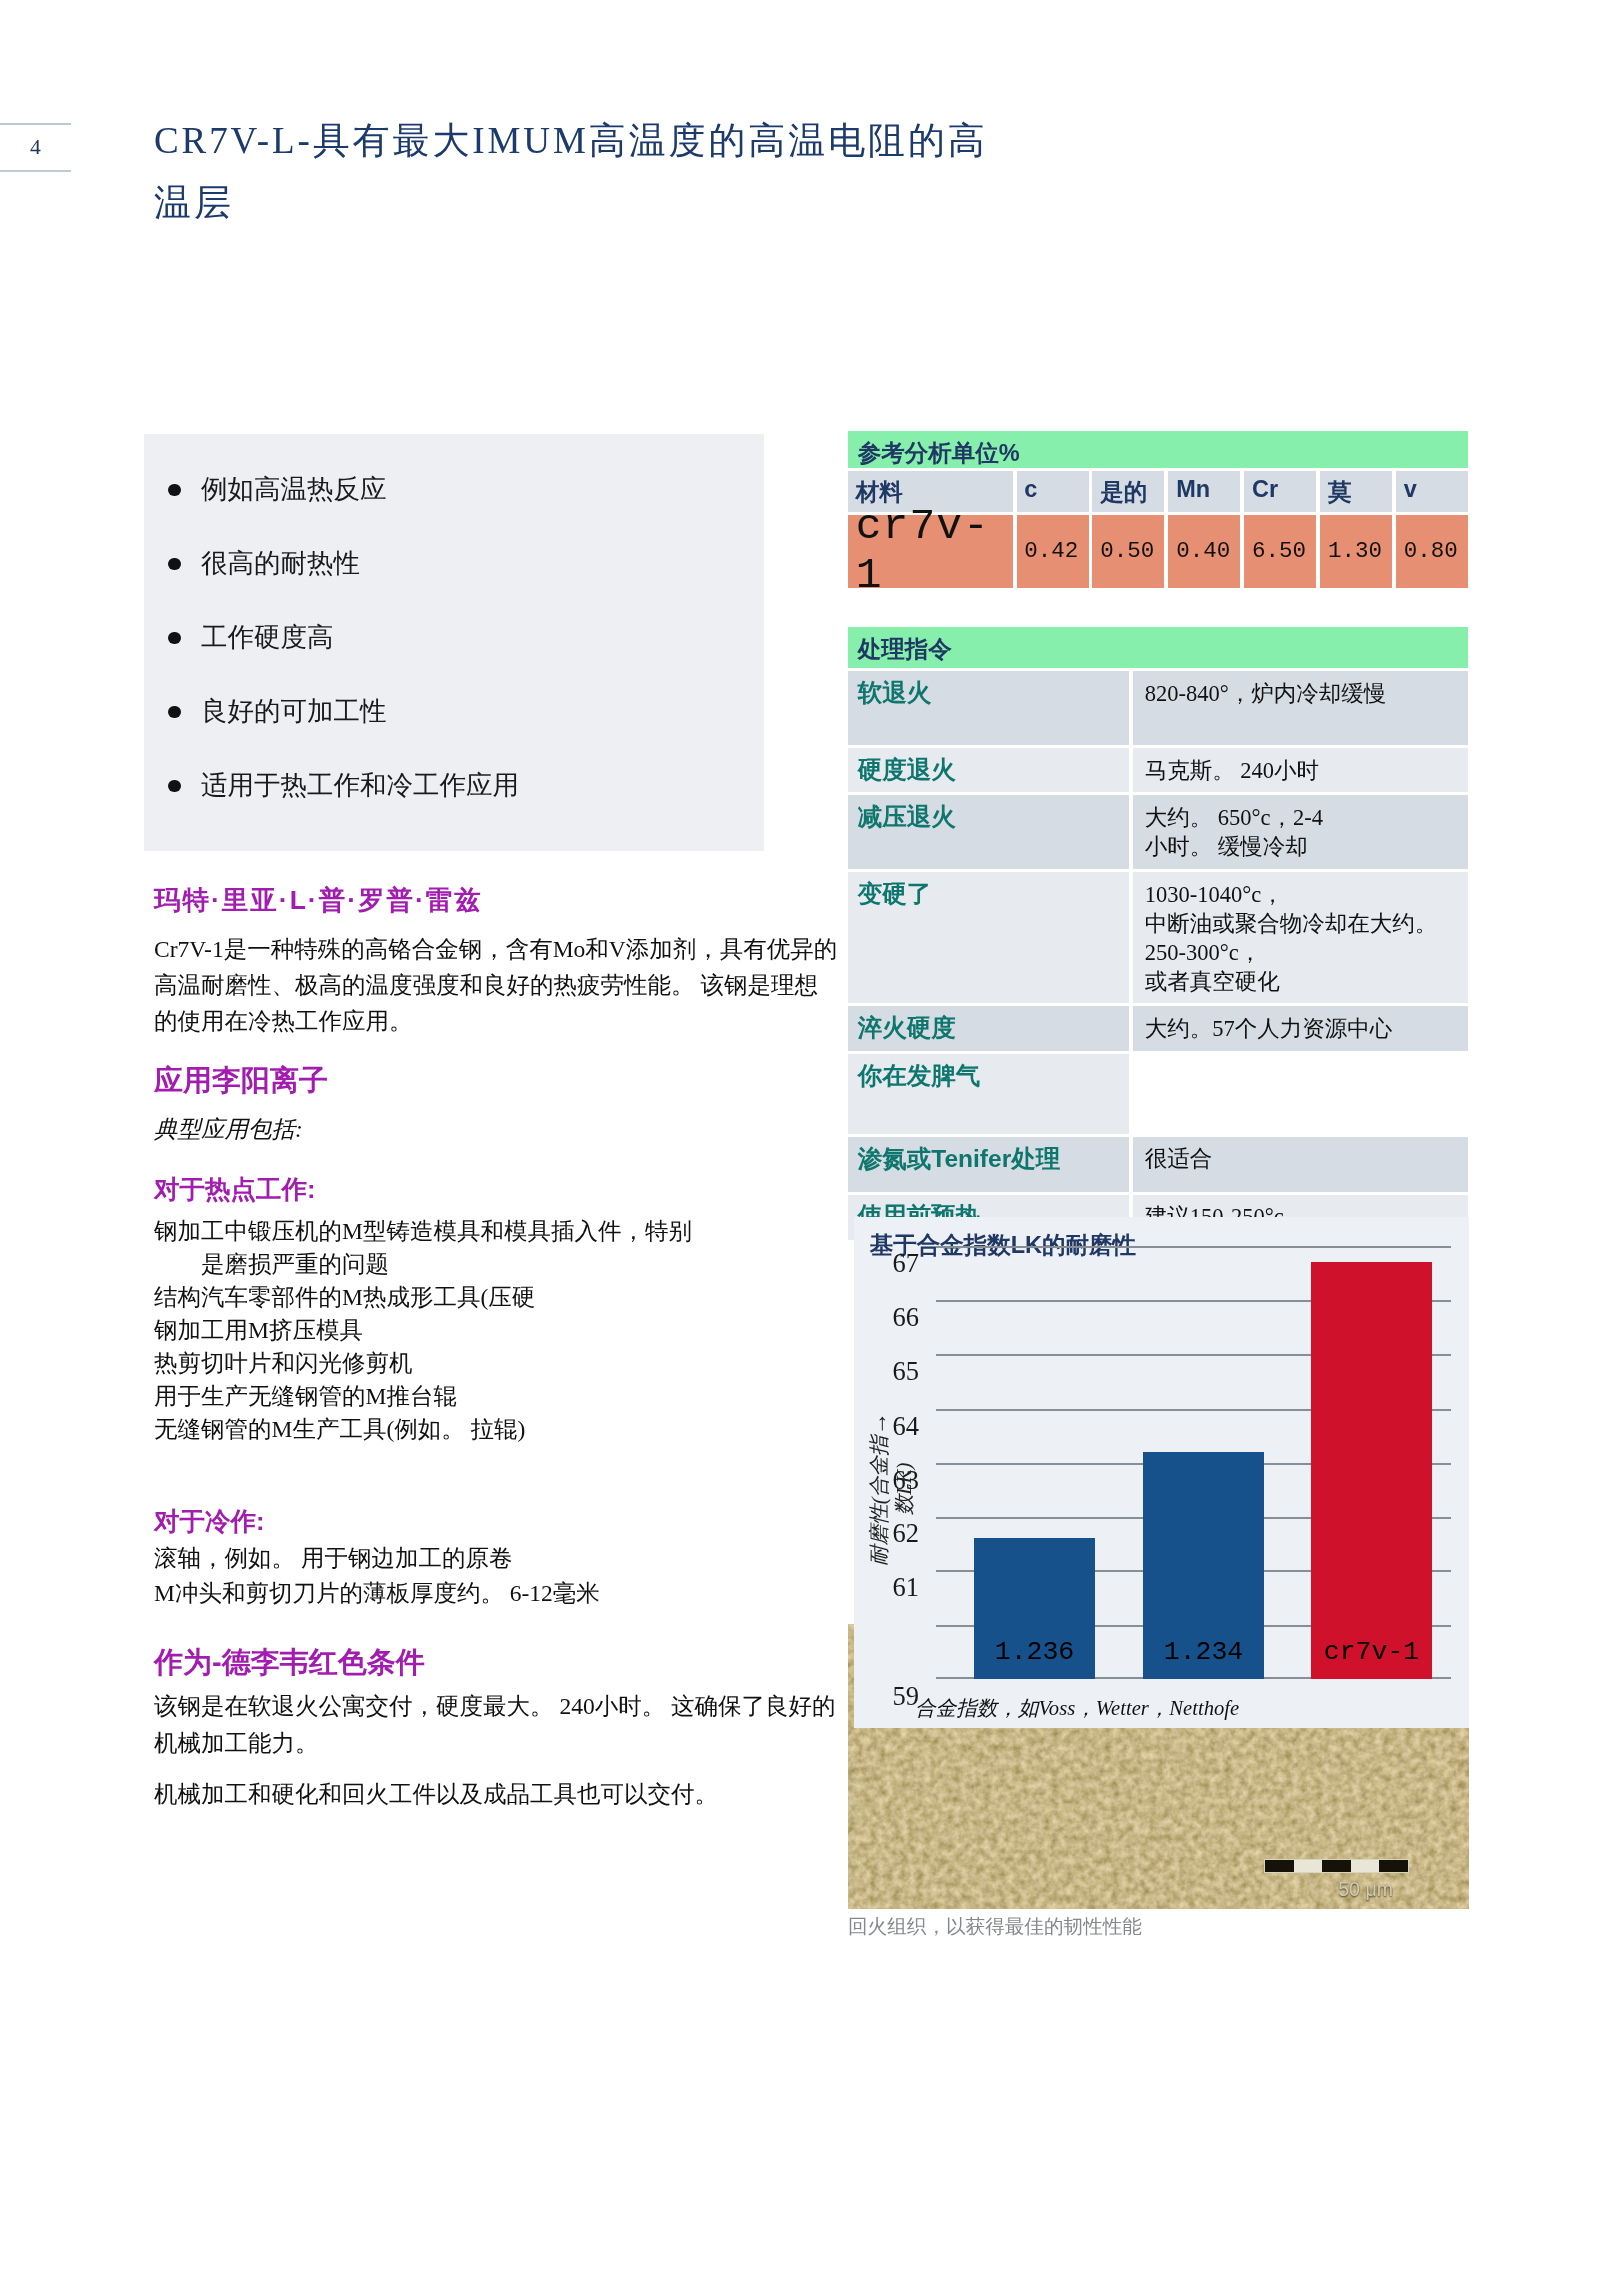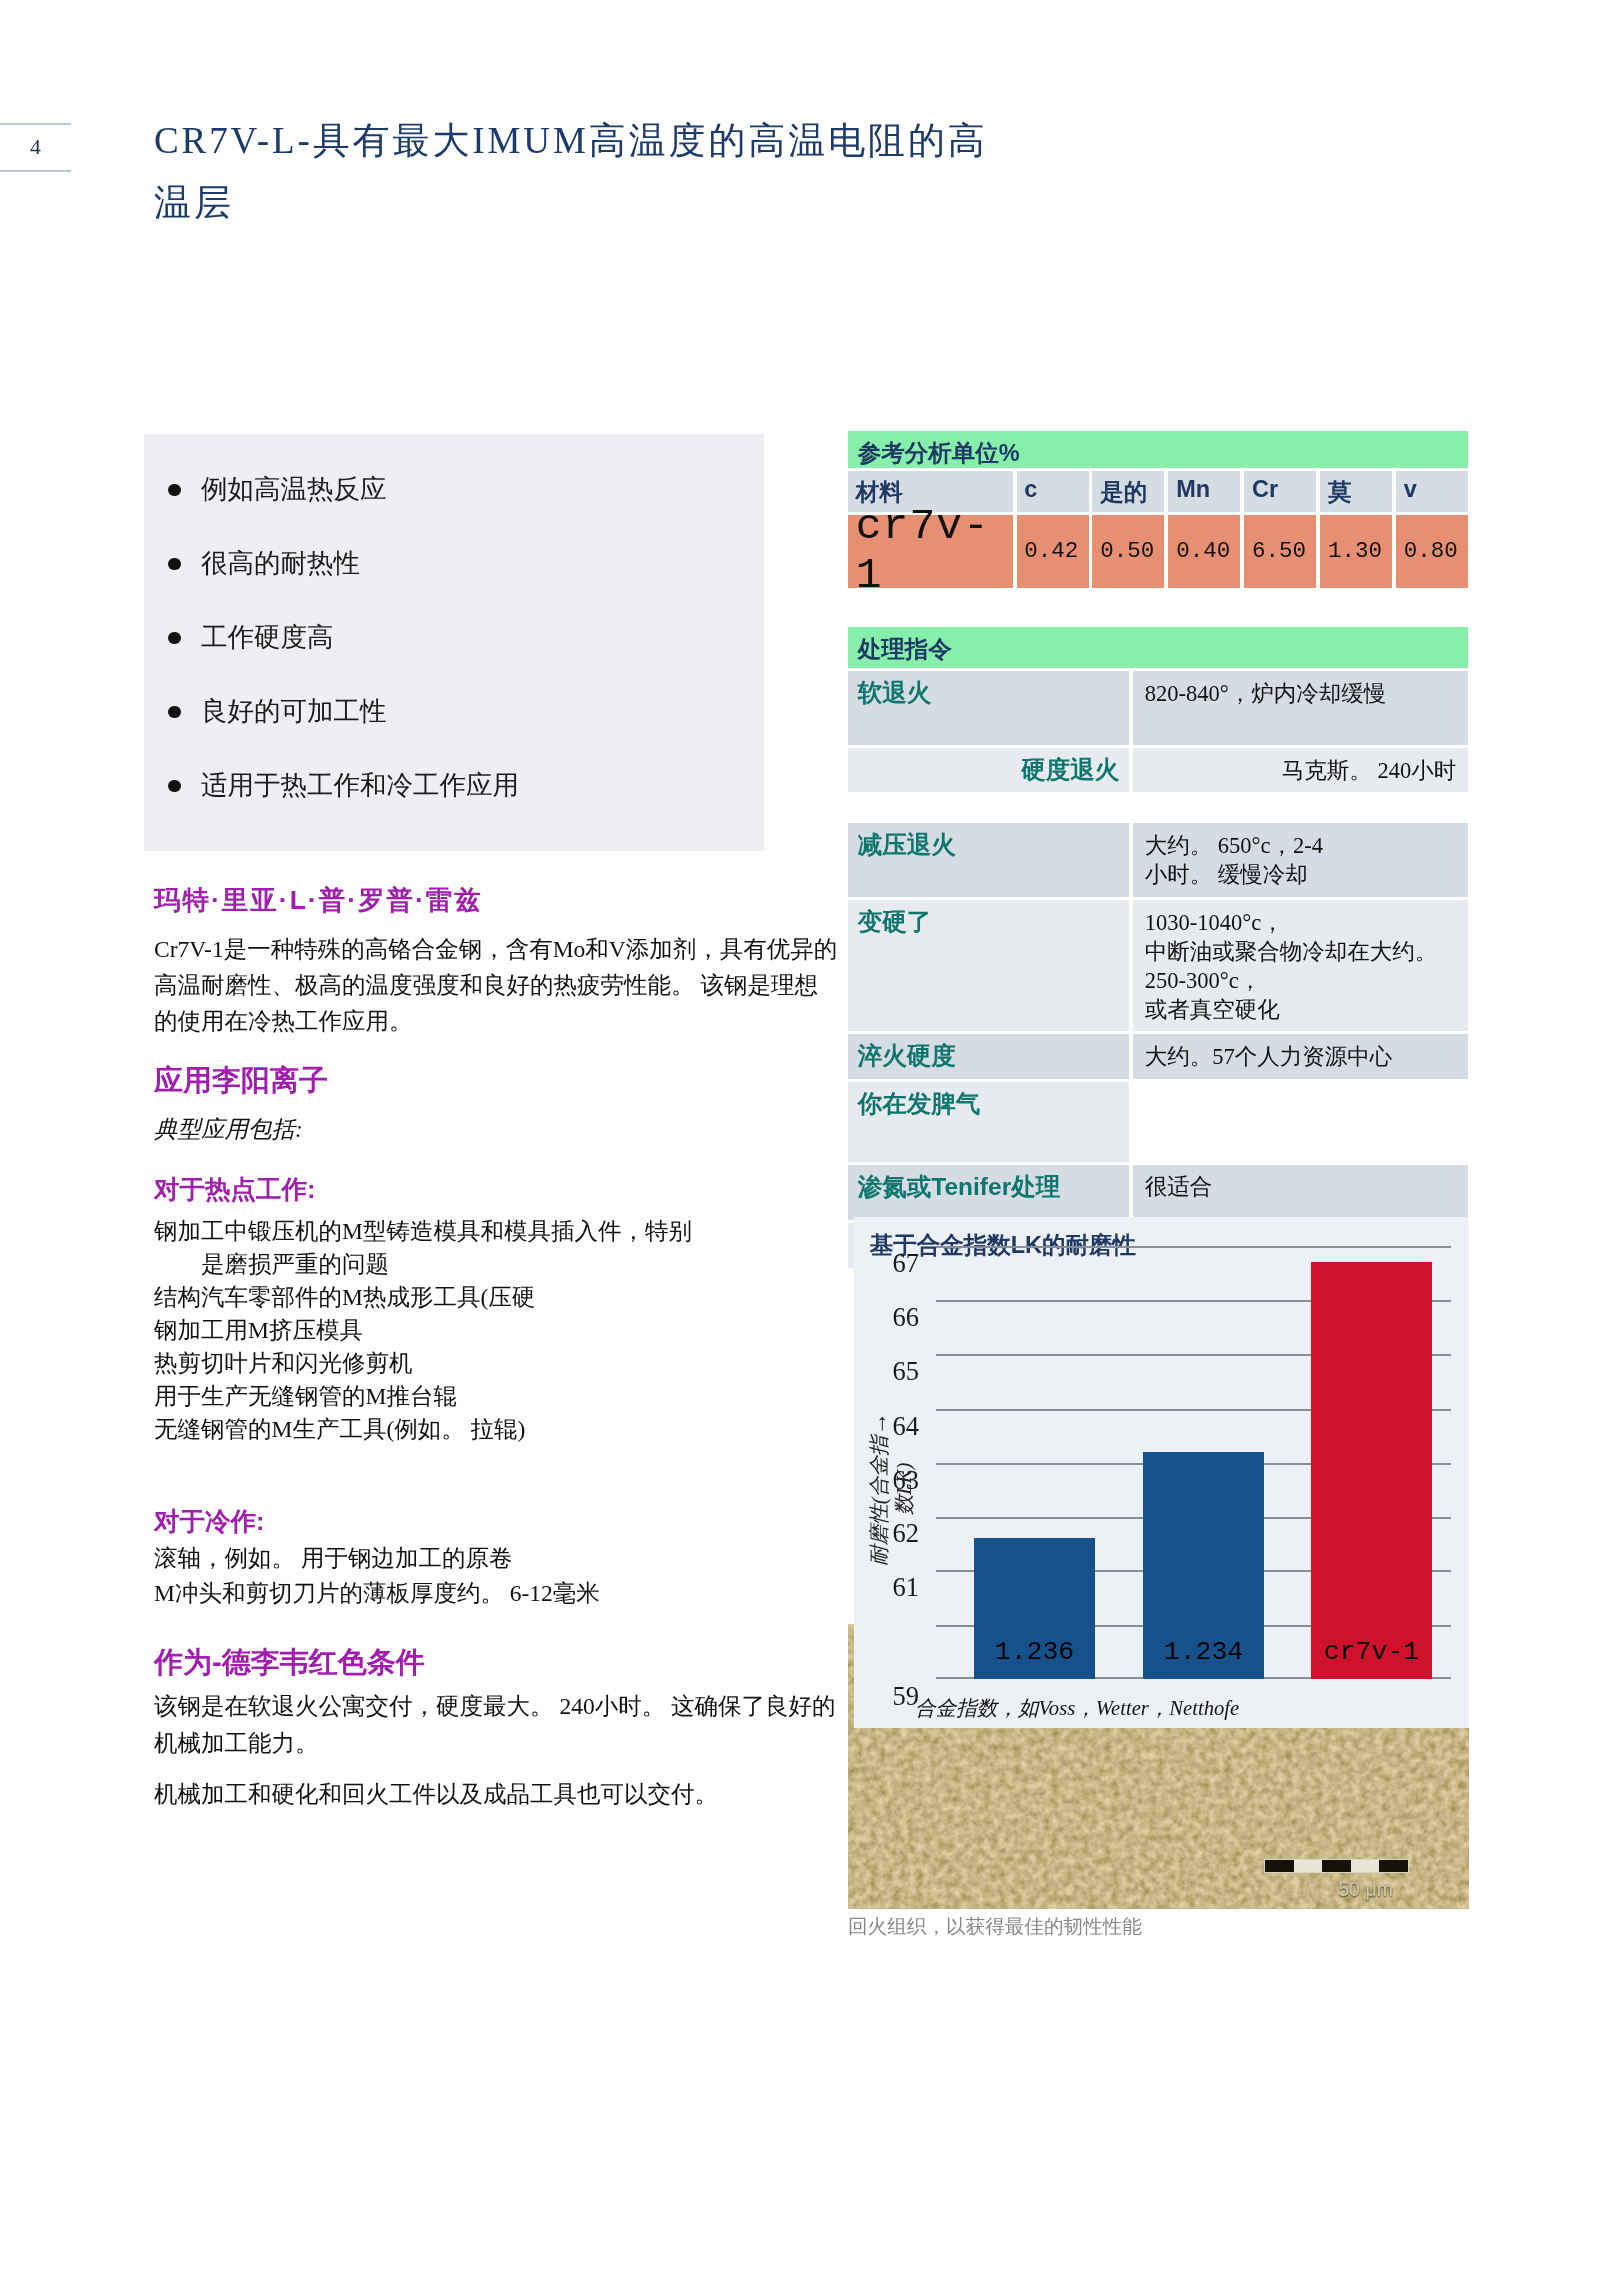--- a/index.html
+++ b/index.html
@@ -53,24 +53,24 @@
 
   
   .treat{left:848px;top:627px;width:620px;}
   .tt-band{height:41px;}
   .t-row{display:flex;gap:3.9px;margin-top:2.9px;}
   .t-label{width:281px;box-sizing:border-box;padding:6.9px 9.8px;
      font-family:"Liberation Sans",sans-serif;font-weight:bold;font-size:24.5px;line-height:29px;color:#0f766e;}
   .t-value{flex:1;box-sizing:border-box;padding:7.8px 11.8px;font-size:22.5px;line-height:29px;white-space:pre-line;}
   .stripe-a .t-label,.stripe-a .t-value{background:#d5dce3;}
   .stripe-b .t-label,.stripe-b .t-value{background:#e7ebf0;}
-  .r1{min-height:74px;}.r2{min-height:41px;text-align:right;}.r3{min-height:59px;}.r4{min-height:129px;}
+  .r1{min-height:74px;}.r2{min-height:41px;}.r3{min-height:59px;}.r4{min-height:129px;}
   .r5{min-height:41px;}.r6{min-height:80px;}.r7{min-height:55px;}.r8{min-height:45px;}
   .r1 .t-label,.r1 .t-value{min-height:74px;} .r2 .t-label,.r2 .t-value{min-height:41px;}
-  .r3 .t-label,.r3 .t-value{min-height:59px;margin-top:28px;} .r4 .t-label,.r4 .t-value{min-height:129px;}
+  .r3 .t-label,.r3 .t-value{min-height:59px;} .r4 .t-label,.r4 .t-value{min-height:129px;}
   .r5 .t-label,.r5 .t-value{min-height:41px;} .r6 .t-label,.r6 .t-value{min-height:80px;}
   .r7 .t-label,.r7 .t-value{min-height:55px;} .r8 .t-label,.r8 .t-value{min-height:45px;}
 
   
   .chart-panel{left:854px;top:1217px;width:615px;height:511px;background:#edf0f4;z-index:2;}
   .chart-title{position:absolute;left:15.7px;top:11.8px;font-family:"Liberation Sans",sans-serif;
      font-weight:bold;font-size:23.5px;color:#1f3864;}
   .plot{position:absolute;left:82px;top:29px;width:515px;height:433px;}
   .gridline{position:absolute;left:0;width:100%;height:2px;background:#878e95;}
   .g0{top:0;}.g1{top:54px;}.g2{top:108px;}.g3{top:163px;}.g4{top:217px;}

